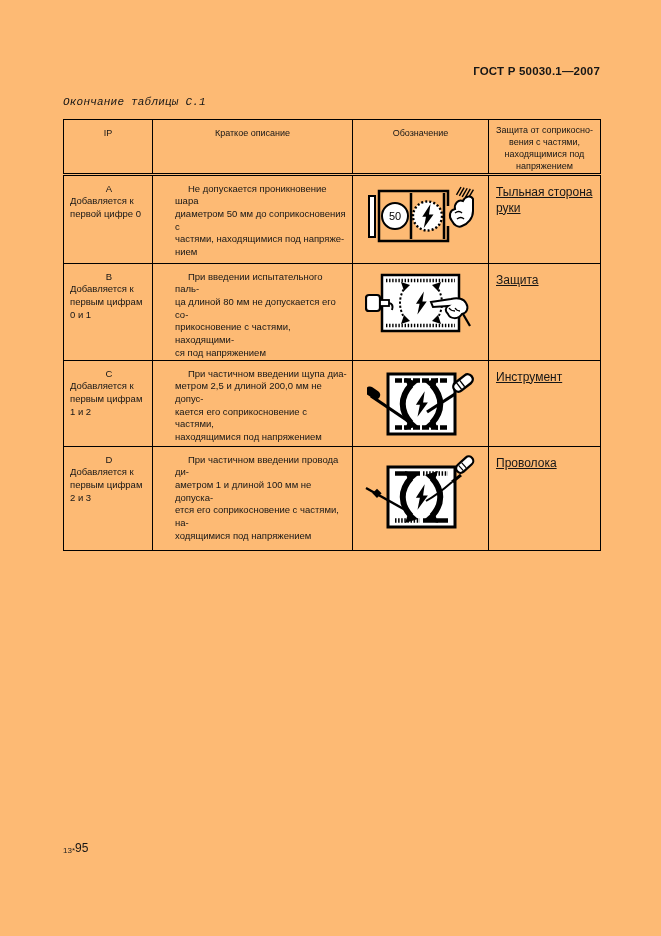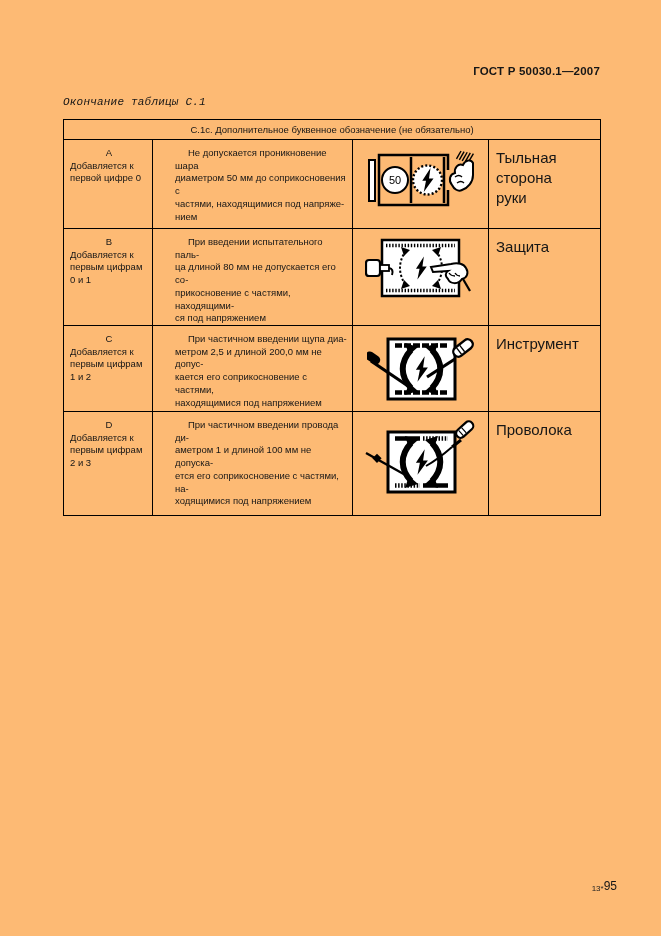--- a/index.html
+++ b/index.html
@@ -25,23 +25,23 @@
   tr.row-a td { height:89px; }
   tr.row-b td { height:88px; }
   tr.row-c td { height:86px; }
   tr.row-d td { height:104px; }
 
   .ip-cell { padding:7px 4px 0 6px; font-size:9.5px; line-height:1.34; }
   .ip-letter { text-align:center; }
   .ip-note { white-space:pre-line; }
   .desc-cell { padding:7px 5px 0 22px; font-size:9.5px; line-height:1.34; text-indent:13px; }
   .icon-cell { text-align:center; padding-top:7px; vertical-align:top;margin-left:31px; }
-  .prot-cell { padding:8px 3px 0 7px; font-size:15px; line-height:1.34; }
-
-  .footer { position:absolute; left:63px; right:44px; top:841px; display:flex; justify-content:flex-end; align-items:flex-end;margin-top:38px; }
+  .prot-cell { padding:8px 3px 0 7px; font-size:12px; line-height:1.34;text-decoration:underline; }
+
+  .footer { position:absolute; left:63px; right:60px; top:841px; display:flex; justify-content:flex-start; align-items:flex-end; }
   .sig-mark { font-size:8px; color:#222; }
   .page-num { font-size:12px; }
 
   svg { display:inline-block; }
   .ink { stroke:#000; fill:none; }
 </style>
 </head>
 <body>
 
 <div class="page">
@@ -50,22 +50,28 @@
   <div class="table-caption">Окончание таблицы С.1</div>
 
   <table class="gost">
     <colgroup>
         <col class="c-ip">
         <col class="c-desc">
         <col class="c-sym">
         <col class="c-prot">
       </colgroup>
     <tbody>
-      <tr>
-        <td class="span-head" colspan="4">С.1с.  Дополнительное буквенное обозначение  (не обязательно)</td>
+      <tr class="head2">
+        <th>IP</th>
+        <th>Краткое описание</th>
+        <th>Обозначение</th>
+        <th class="pre">Защита от соприкосно-
+вения с частями,
+находящимися под
+напряжением</th>
       </tr>
 
       <tr class="row-a">
         <td class="ip-cell">
           <div class="ip-letter">A</div>
           <div class="ip-note">Добавляется  к
 первой цифре 0</div>
         </td>
         <td class="desc-cell pre">Не допускается  проникновение шара
 диаметром 50 мм до соприкосновения  с

